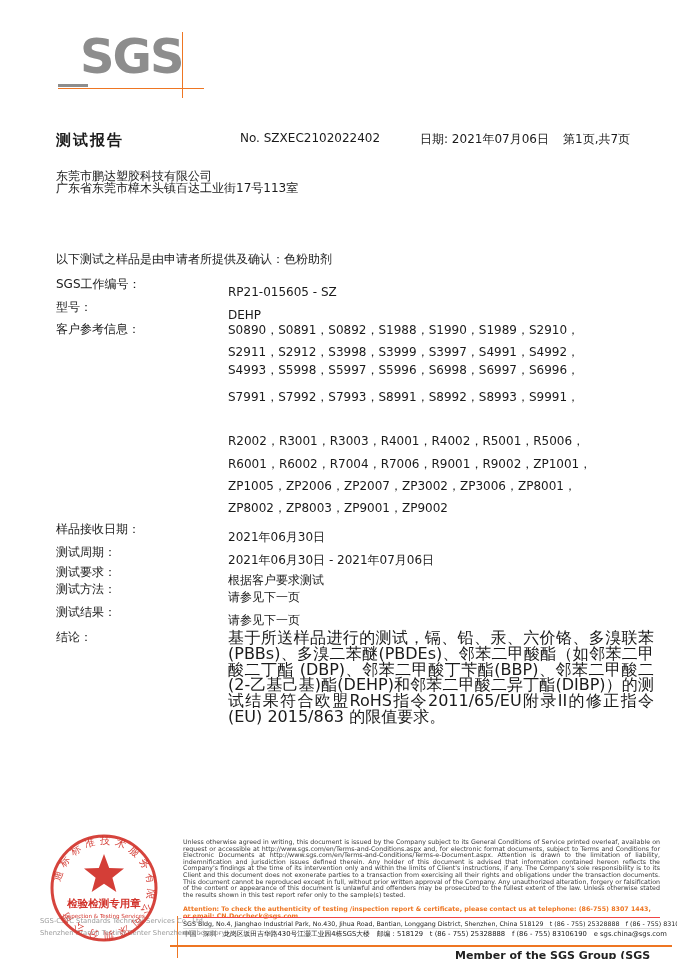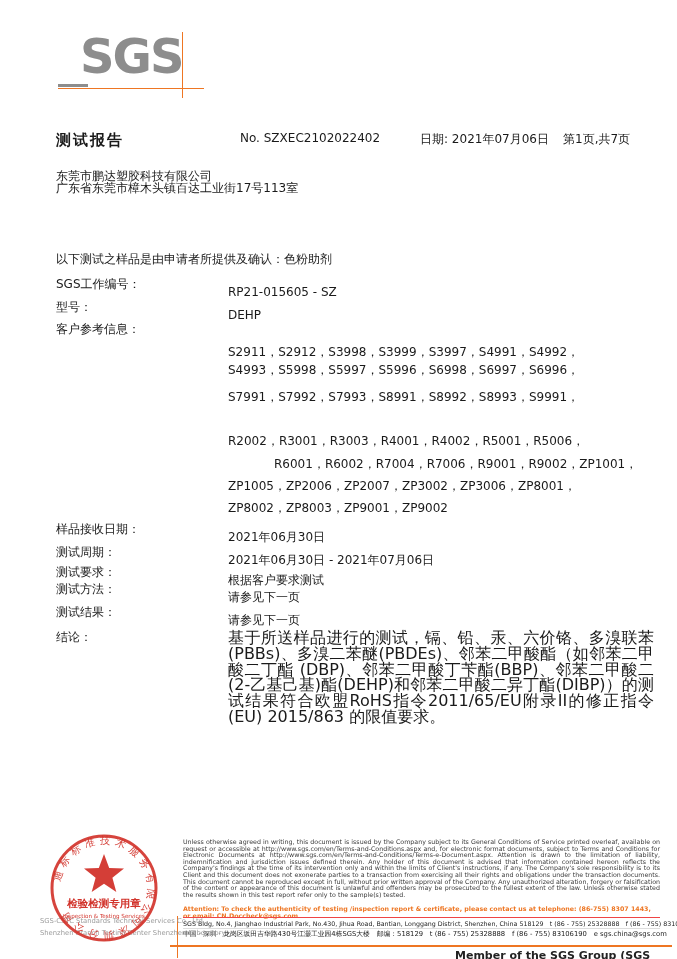--- a/index.html
+++ b/index.html
@@ -66,25 +66,26 @@
     <span class="val">RP21-015605 - SZ</span>
   </div>
   <div class="row" style="top:300px;">
     <span class="lbl">型号：</span>
     <span class="val">DEHP</span>
   </div>
 
   <div class="row" style="top:322px;">
     <span class="lbl">客户参考信息：</span>
   </div>
+  <div class="refline" style="top:322px;">S0890，S0891，S0892，S1988，S1990，S1989，S2910，</div>
   <div class="refline" style="top:344px;">S2911，S2912，S3998，S3999，S3997，S4991，S4992，</div>
   <div class="refline" style="top:362px;text-align:center;">S4993，S5998，S5997，S5996，S6998，S6997，S6996，</div>
   <div class="refline" style="top:389px;">S7991，S7992，S7993，S8991，S8992，S8993，S9991，</div>
   <div class="refline" style="top:433px;text-align:right;">R2002，R3001，R3003，R4001，R4002，R5001，R5006，</div>
-  <div class="refline" style="top:456px;margin-left:46px;">R6001，R6002，R7004，R7006，R9001，R9002，ZP1001，</div>
+  <div class="refline" style="top:456px;">R6001，R6002，R7004，R7006，R9001，R9002，ZP1001，</div>
   <div class="refline" style="top:478px;">ZP1005，ZP2006，ZP2007，ZP3002，ZP3006，ZP8001，</div>
   <div class="refline" style="top:500px;">ZP8002，ZP8003，ZP9001，ZP9002</div>
 
   <div class="row" style="top:522px;">
     <span class="lbl">样品接收日期：</span>
     <span class="val">2021年06月30日</span>
   </div>
   <div class="row" style="top:545px;">
     <span class="lbl">测试周期：</span>
     <span class="val">2021年06月30日 - 2021年07月06日</span>

